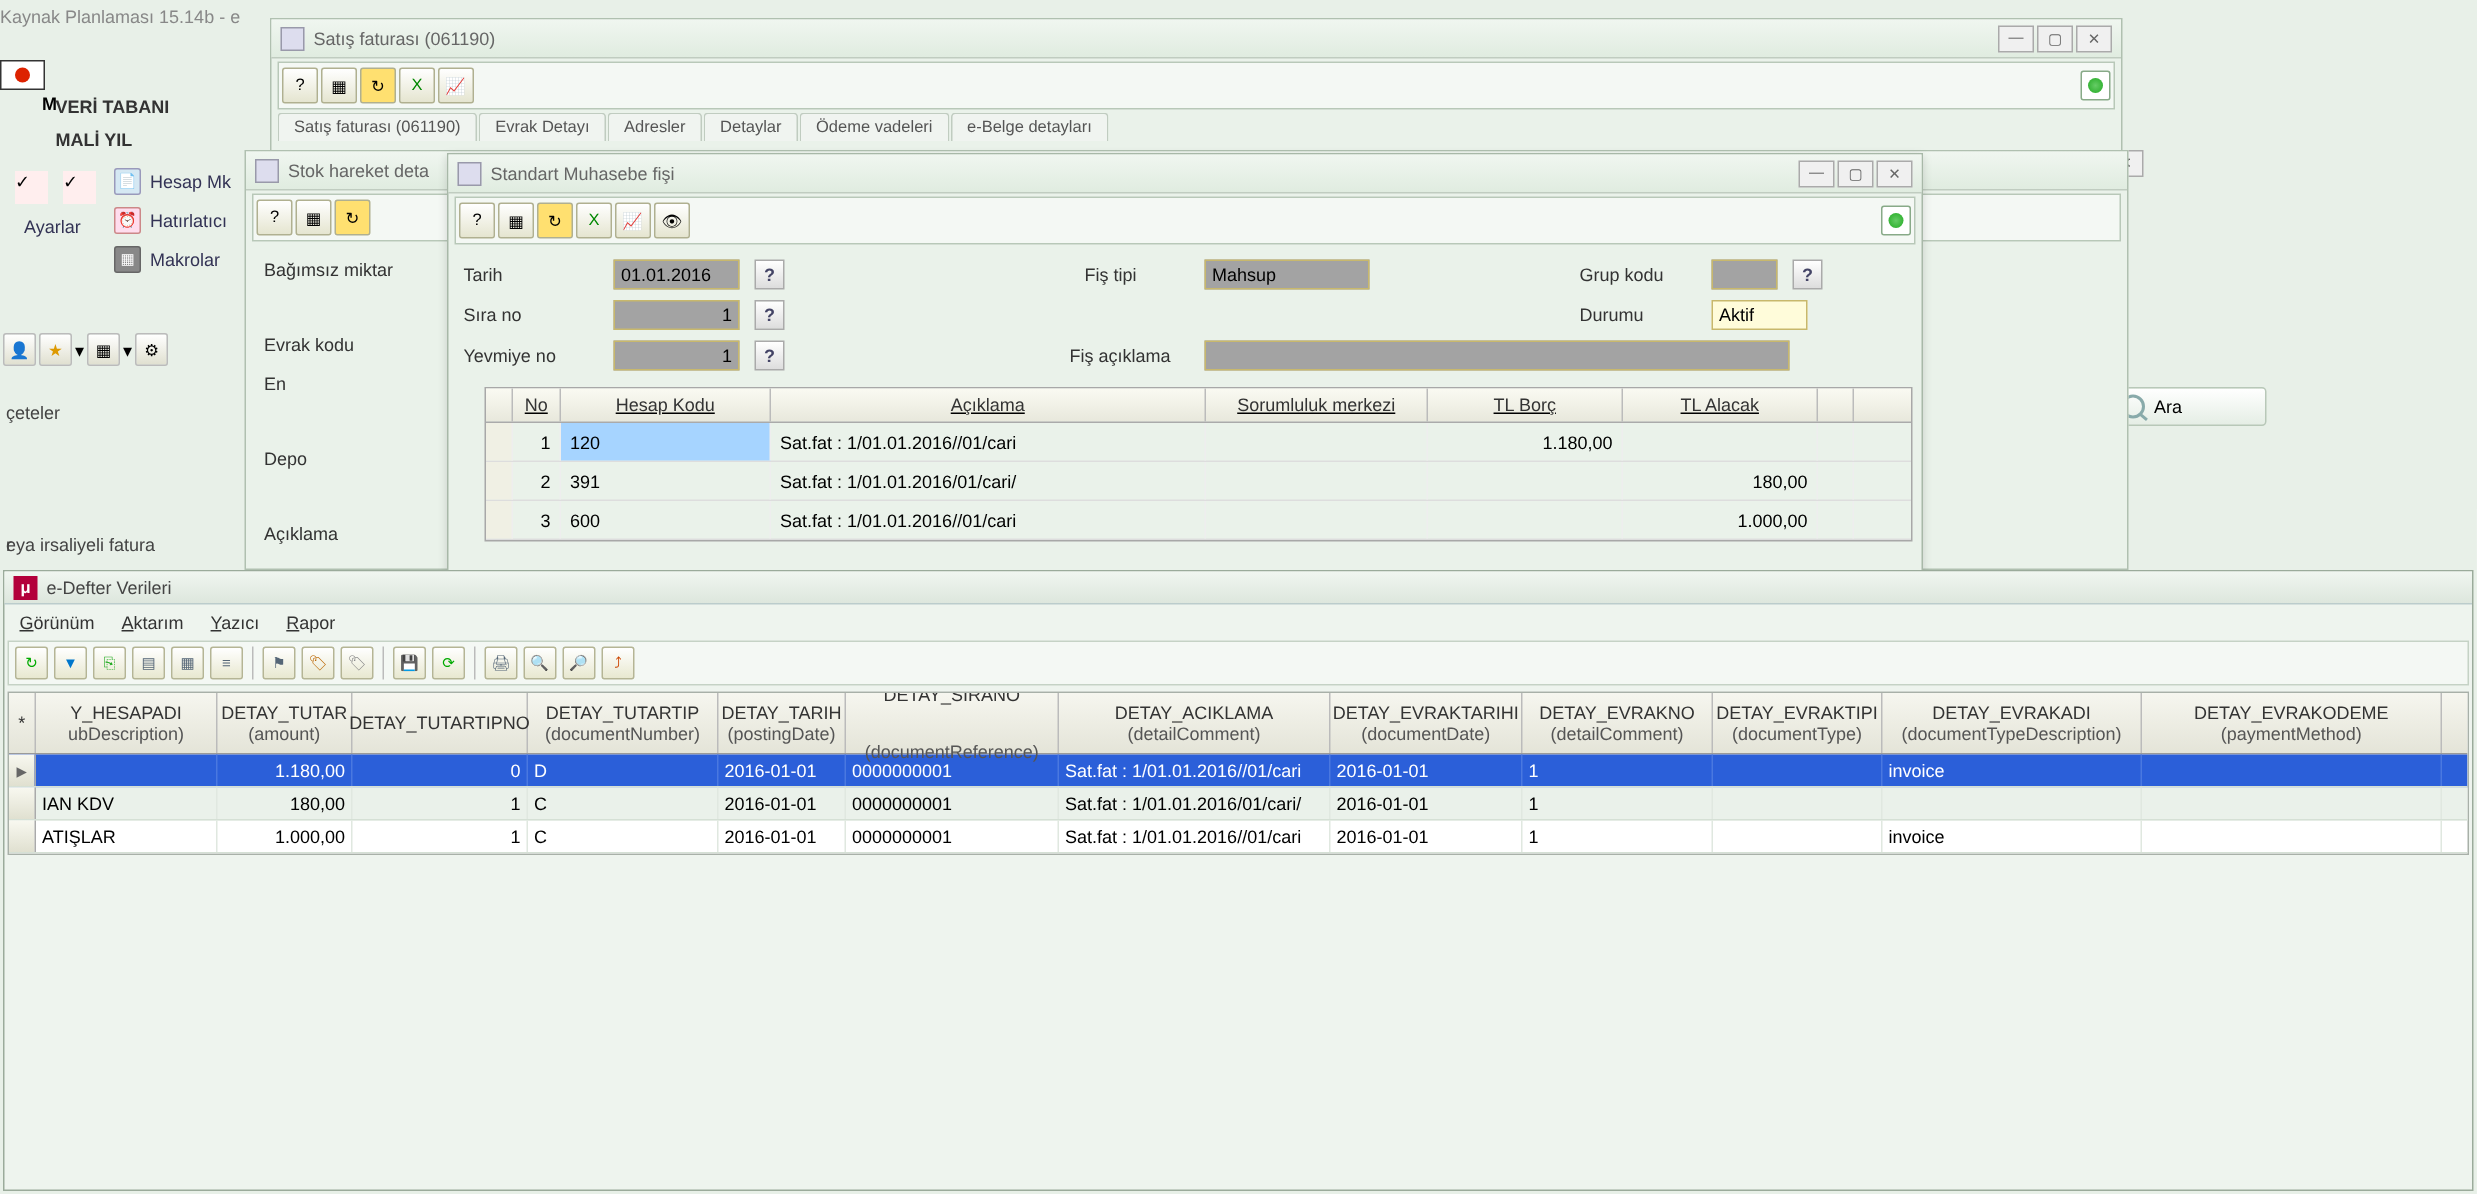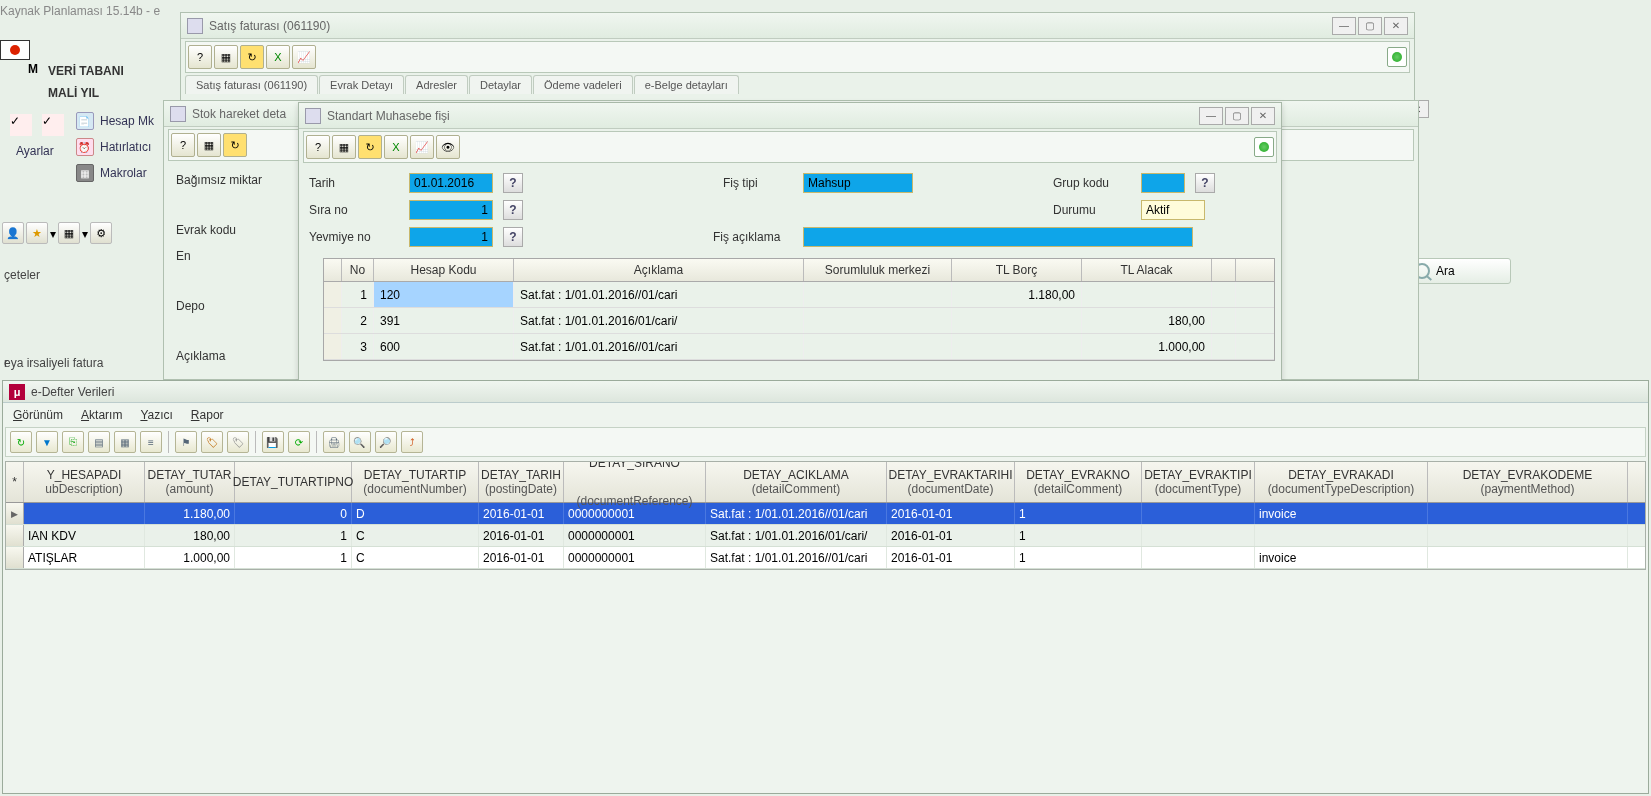--- a/index.html
+++ b/index.html
@@ -4,21 +4,21 @@
 <style>
 * { margin:0; padding:0; box-sizing:border-box; font-family:"Segoe UI",Tahoma,sans-serif; font-size:12px; }
 body { background:#e8f0e8; width:1651px; height:796px; overflow:hidden; position:relative; }
 
 
 .bg-window { position:absolute; left:0; top:0; width:1651px; height:796px; background:#e8f0e8; }
 .bg-title { position:absolute; left:0; top:4px; color:#888; font-size:12px; }
 .bg-nav { position:absolute; left:0; top:40px; }
 .bg-nav .logo { display:inline-block; width:30px; height:20px; background:#fff; border:1px solid #333; position:relative; vertical-align:middle; }
 .bg-nav .logo::before { content:''; position:absolute; left:50%; top:50%; width:10px; height:10px; background:#d20; border-radius:50%; transform:translate(-50%,-50%); }
-.bg-nav-item { font-weight:bold; color:#333; margin-left:48px; display:block; line-height:22px; }
+.bg-nav-item { font-weight:bold; color:#333; margin-left:37px; display:block; line-height:22px; }
 
 .left-panel { position:absolute; left:0; top:100px; width:165px; }
 .left-icons { padding:6px; }
 .left-icon-row { display:flex; align-items:center; padding:4px; gap:6px; color:#335; }
 .left-icon-row .ico { width:18px; height:18px; display:inline-flex; align-items:center; justify-content:center; background:#d5e8f3; border:1px solid #99b; border-radius:2px; font-size:10px; }
 .left-mini-tb { position:absolute; left:0; top:220px; height:28px; display:flex; gap:2px; padding:2px; }
 .left-mini-tb .tb { width:22px; height:22px; border:1px solid #bbb; background:linear-gradient(#fff,#e0e0d0); border-radius:2px; display:flex; align-items:center; justify-content:center; font-size:11px; }
 .left-text { position:absolute; left:4px; color:#444; }
 
 
@@ -38,26 +38,26 @@
 .win-stok { position:absolute; left:163px; top:100px; width:1256px; height:280px; background:#eaf2ea; border:1px solid #b0c0b0; }
 .stok-body { position:absolute; left:4px; top:62px; right:4px; bottom:4px; padding:4px 8px; }
 .stok-row { display:flex; align-items:center; height:26px; color:#333; }
 .stok-row label { width:120px; }
 
 
 .win-muh { position:absolute; left:298px; top:102px; width:984px; height:280px; background:#eaf2ea; border:1px solid #a8b8a8; box-shadow:0 2px 6px rgba(0,0,0,0.15); }
 .muh-body { padding:4px 10px; }
 .form-row { display:flex; align-items:center; height:27px; gap:10px; }
 .form-row .lbl { color:#333; }
-.form-row input.txt { height:20px; border:1px solid #c8b86c; background:#0ea5e9; padding:0 4px; text-align:right; }
+.form-row input.txt { height:20px; border:1px solid #c8b86c; background:#a3a3a3; padding:0 4px; text-align:right; }
 .form-row .q { width:20px; height:20px; border:1px solid #aaa; background:linear-gradient(#fff,#ddd); display:inline-flex; align-items:center; justify-content:center; font-weight:bold; color:#446; }
 .lbl1 { width:90px; }
 .lbl2 { width:70px; text-align:left; }
 .muh-table { border:1px solid #a8a8a8; margin:4px 6px 0 24px; }
-.muh-head { display:flex; background:linear-gradient(#fafaf2,#e8e8dc); border-bottom:1px solid #aaa; }
+.muh-head { display:flex; background:linear-gradient(#fafaf2,#e8e8dc); border-bottom:1px solid #aaa;text-decoration:underline; }
 .muh-head .hc { border-right:1px solid #bbb; padding:4px 6px; text-align:center; color:#333; }
 .muh-row { display:flex; border-bottom:1px solid #ddd; height:26px; align-items:center; }
 .muh-row .c { border-right:1px solid #eee; padding:2px 6px; height:100%; display:flex; align-items:center; }
 .muh-row.sel .c.hk { background:#a6d4ff; }
 
 
 .right-search { position:absolute; right:140px; top:258px; width:110px; }
 .right-search .btn { border:1px solid #b8c8b8; background:linear-gradient(#fff,#e5eee5); border-radius:3px; padding:4px 12px; display:flex; align-items:center; gap:6px; }
 .right-search .mag { width:16px; height:16px; border:2px solid #8aa; border-radius:50%; position:relative; }
 .right-search .mag::after { content:''; position:absolute; width:6px; height:2px; background:#8aa; bottom:-2px; right:-4px; transform:rotate(40deg); }

